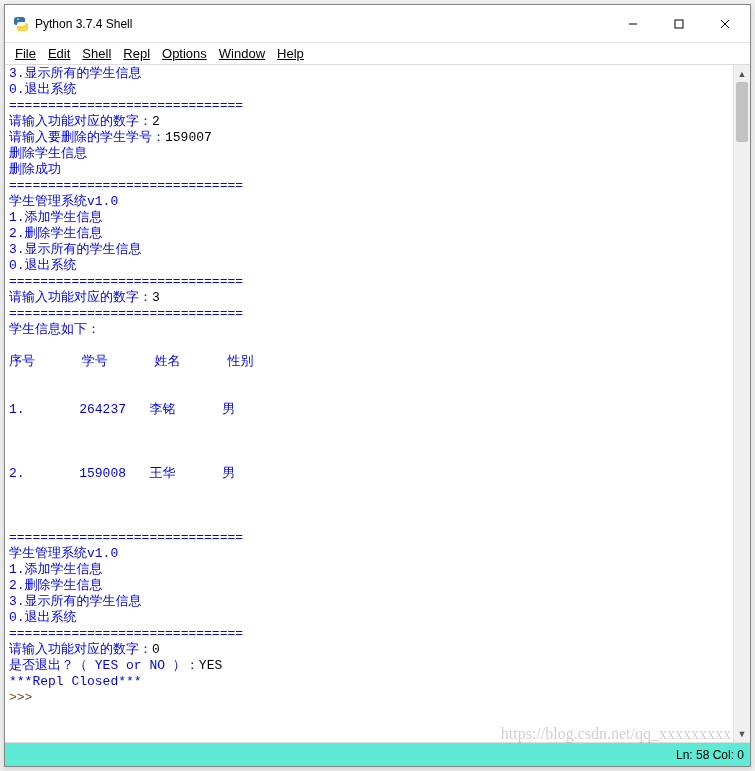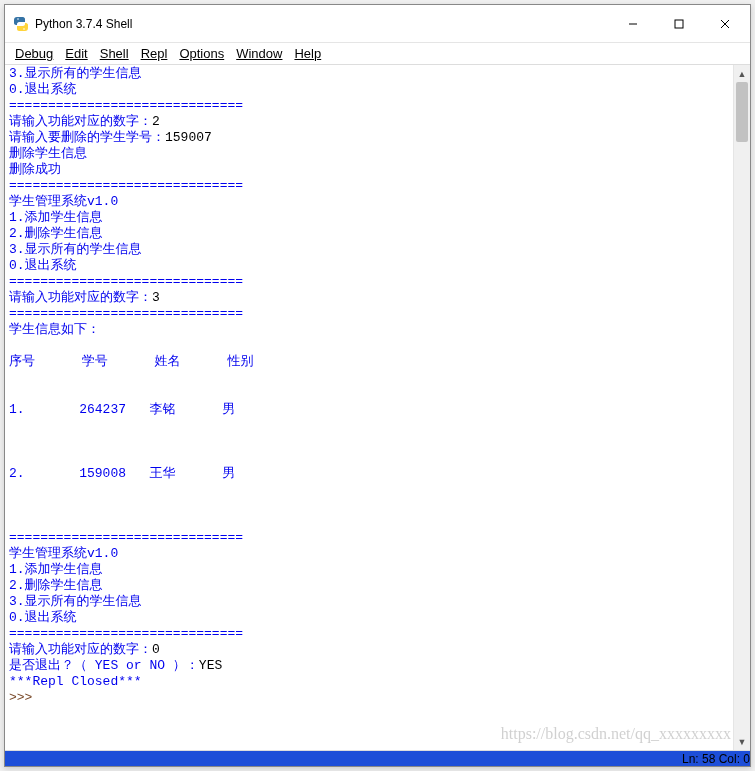--- a/index.html
+++ b/index.html
@@ -87,28 +87,28 @@
     font-size: 9px; color: #555;
   }
   .sb-track { flex: 1; position: relative; }
   .sb-thumb {
     position: absolute; left: 2px; right: 2px;
     top: 0; height: 60px;
     background: #c2c2c2;
     border-radius: 2px;
   }
   .statusbar {
-    height: 16px;
+    height: 24px;
     border-top: 1px solid #ddd;
     display: flex;
     align-items: center;
     justify-content: flex-end;
-    padding: 0 0;
+    padding: 0 6px;
     font-size: 12px;
-    background: #1d4ed8;
+    background: #5eead4;
   }
   .bottom-wm {
     position: absolute;
     right: 24px; bottom: 28px;
     font-size: 16px;
     color: rgba(120,120,120,0.35);
     pointer-events: none;
     font-family: Liberation Serif, serif;
   }
 </style>
@@ -140,21 +140,21 @@
     </div>
     <div class="win-btn" title="Close">
       <svg width="10" height="10">
           <line x1="1" y1="1" x2="9" y2="9" stroke="#000" stroke-width="1"></line>
           <line x1="9" y1="1" x2="1" y2="9" stroke="#000" stroke-width="1"></line>
         </svg>
     </div>
   </div>
 
   <div class="menubar">
-    <span class="menu-item"><span class="ul">Debug</span></span>
+    <span class="menu-item"><span class="ul">File</span></span>
     <span class="menu-item"><span class="ul">Edit</span></span>
     <span class="menu-item"><span class="ul">Shell</span></span>
     <span class="menu-item"><span class="ul">Repl</span></span>
     <span class="menu-item"><span class="ul">Options</span></span>
     <span class="menu-item"><span class="ul">Window</span></span>
     <span class="menu-item"><span class="ul">Help</span></span>
   </div>
 
   <div class="content-wrap">
     <div class="shell"><span>3.显示所有的学生信息</span>

